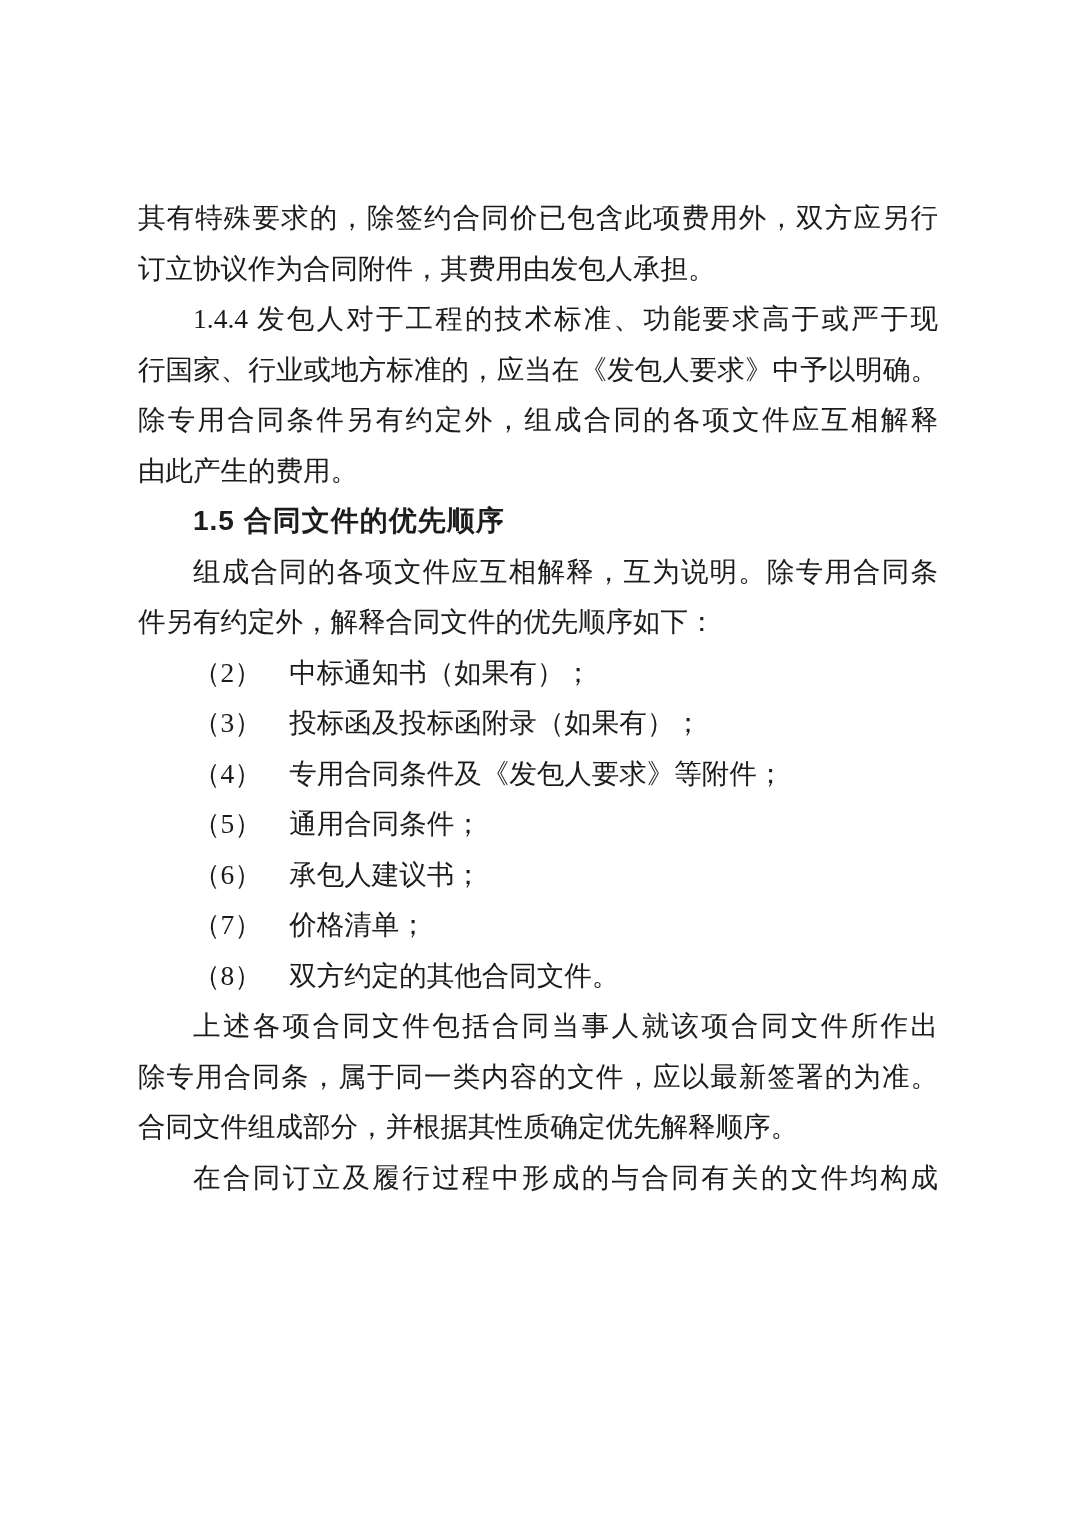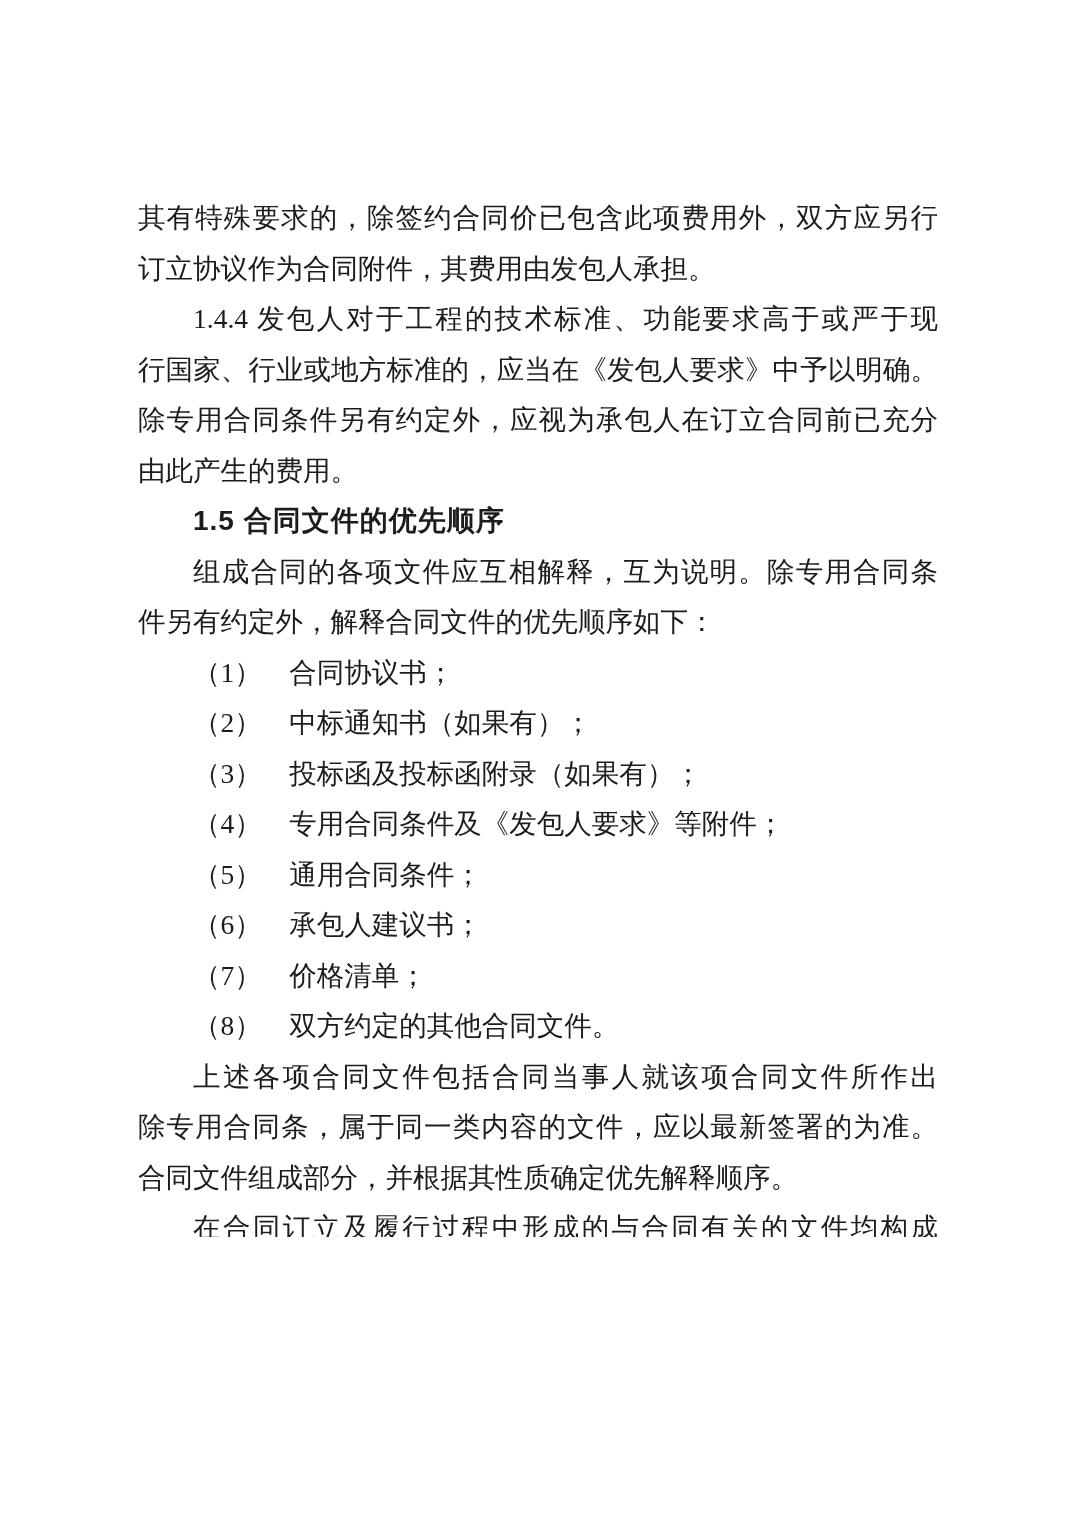--- a/index.html
+++ b/index.html
@@ -52,26 +52,25 @@
 </style>
 </head>
 <body>
 
 <div class="page">
   <div class="doc-body">
       <div class="line just">其有特殊要求的，除签约合同价已包含此项费用外，双方应另行</div>
       <div class="line left">订立协议作为合同附件，其费用由发包人承担。</div>
       <div class="line just indent">1.4.4 发包人对于工程的技术标准、功能要求高于或严于现</div>
       <div class="line just">行国家、行业或地方标准的，应当在《发包人要求》中予以明确。</div>
-      <div class="line just">除专用合同条件另有约定外，应视为承包人在订立合同前已充分</div>
+      <div class="line just">除专用合同条件另有约定外，组成合同的各项文件应互相解释</div>
       <div class="line left">由此产生的费用。</div>
       <div class="line left indent heading">1.5 合同文件的优先顺序</div>
       <div class="line just indent">组成合同的各项文件应互相解释，互为说明。除专用合同条</div>
       <div class="line left">件另有约定外，解释合同文件的优先顺序如下：</div>
-      <div class="line left indent">（1）　合同协议书；</div>
       <div class="line left indent">（2）　中标通知书（如果有）；</div>
       <div class="line left indent">（3）　投标函及投标函附录（如果有）；</div>
       <div class="line left indent">（4）　专用合同条件及《发包人要求》等附件；</div>
       <div class="line left indent">（5）　通用合同条件；</div>
       <div class="line left indent">（6）　承包人建议书；</div>
       <div class="line left indent">（7）　价格清单；</div>
       <div class="line left indent">（8）　双方约定的其他合同文件。</div>
       <div class="line just indent">上述各项合同文件包括合同当事人就该项合同文件所作出</div>
       <div class="line just">除专用合同条，属于同一类内容的文件，应以最新签署的为准。</div>
       <div class="line left">合同文件组成部分，并根据其性质确定优先解释顺序。</div>

